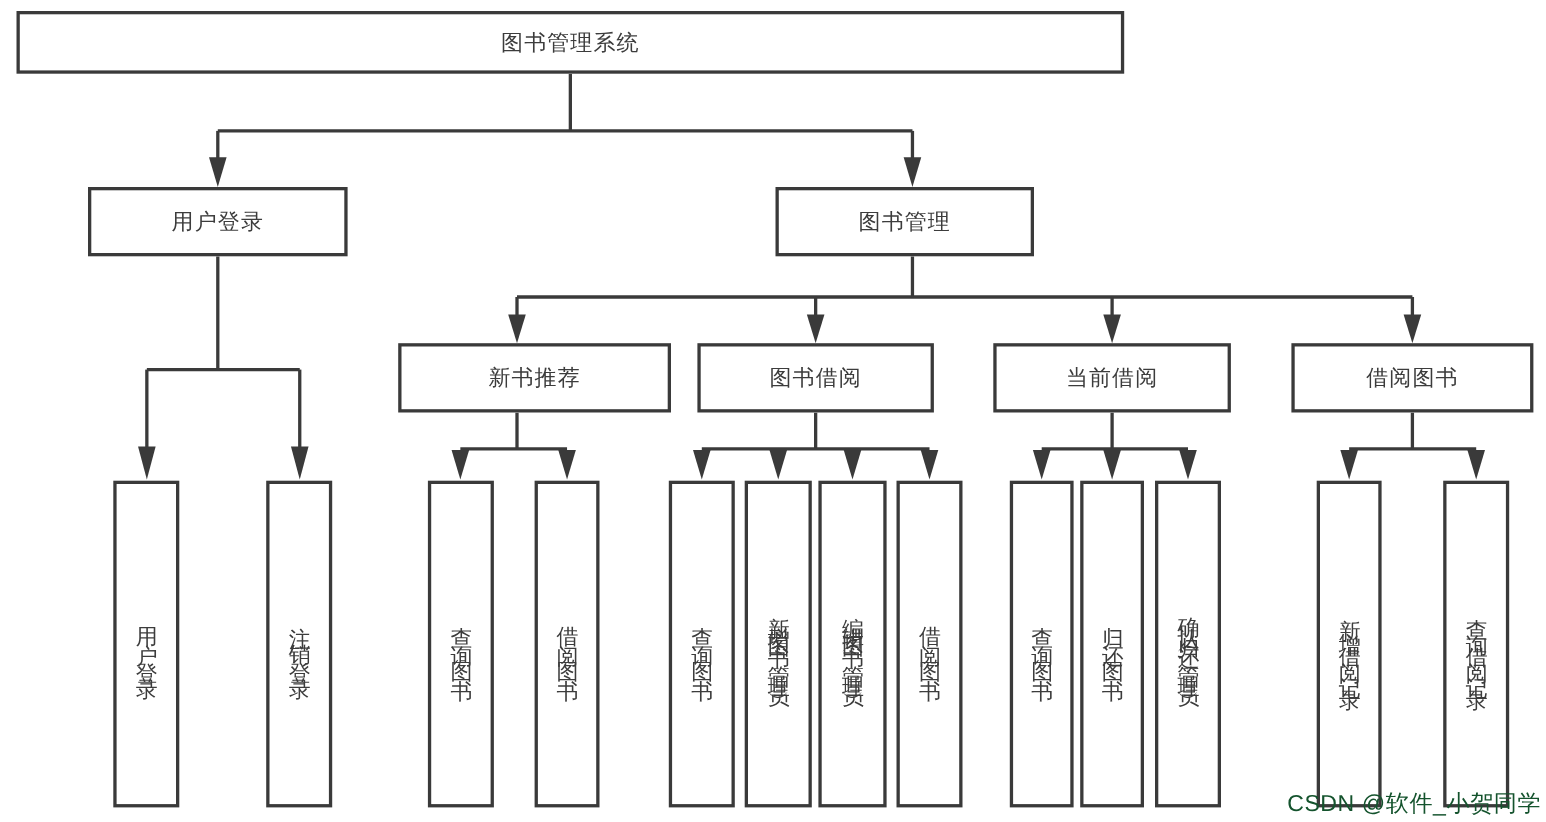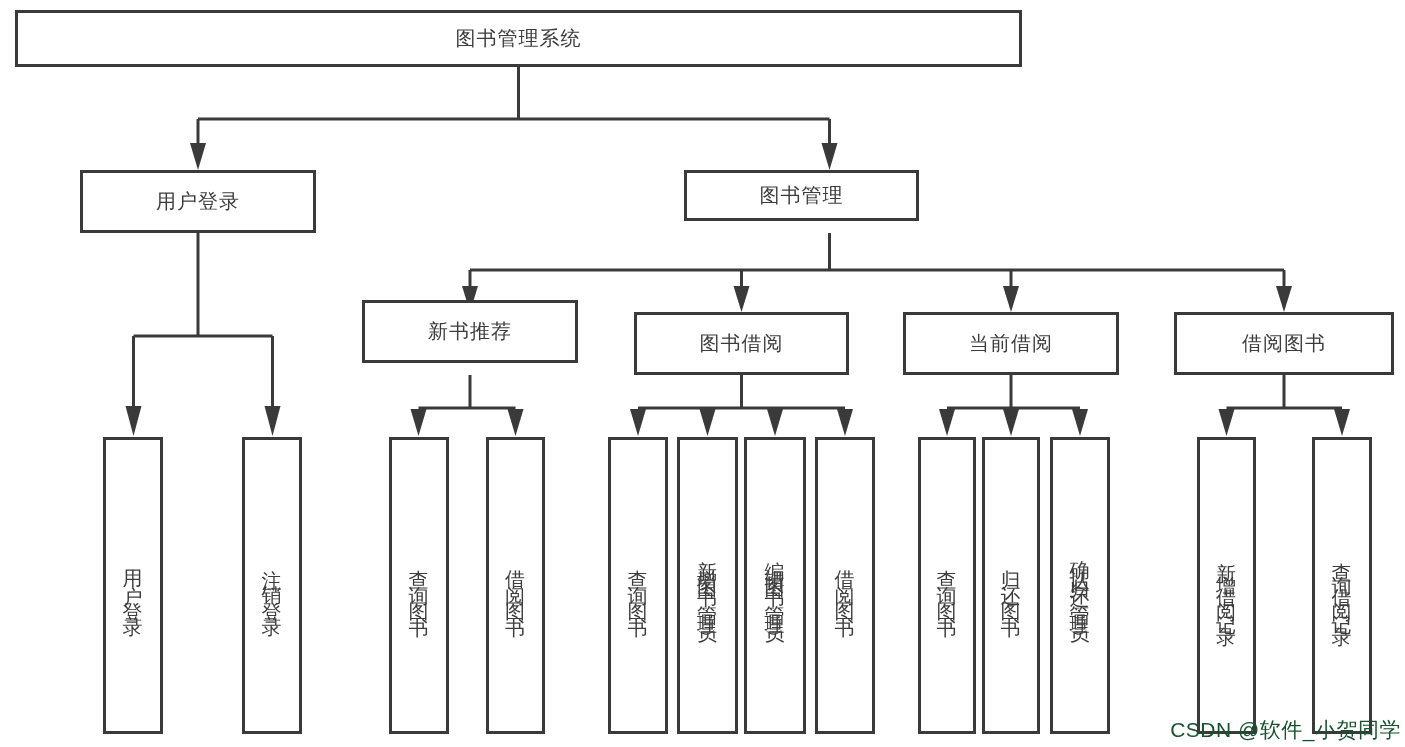--- a/index.html
+++ b/index.html
@@ -108,23 +108,23 @@
       <path d="M1284 375 L1284 408"></path>
       <path d="M1226.5 408 L1342 408"></path>
       <polygon points="1218.5,409 1234.5,409 1226.5,436" fill="#3a3a3a" stroke="none"></polygon>
       <polygon points="1334,409 1350,409 1342,436" fill="#3a3a3a" stroke="none"></polygon>
     </g>
   </svg>
 
   <div class="box" style="left:15px;top:10px;width:1007px;height:57px">图书管理系统</div>
 
   <div class="box" style="left:80px;top:170px;width:236px;height:63px">用户登录</div>
-  <div class="box" style="left:684px;top:170px;width:235px;height:51px">图书管理</div>
+  <div class="box" style="left:705px;top:170px;width:235px;height:63px">图书管理</div>
 
-  <div class="box" style="left:362px;top:300px;width:216px;height:63px">新书推荐</div>
+  <div class="box" style="left:362px;top:312px;width:248px;height:63px">新书推荐</div>
   <div class="box" style="left:903px;top:312px;width:216px;height:63px">当前借阅</div>
   <div class="box" style="left:634px;top:312px;width:215px;height:63px">图书借阅</div>
   <div class="box" style="left:1174px;top:312px;width:220px;height:63px">借阅图书</div>
 
   <div class="box leaf ls4" style="left:103px;top:437px;width:60px;height:297px">
     <span class="vtext">用户登录</span>
   </div>
   <div class="box leaf ls4" style="left:242px;top:437px;width:60px;height:297px">
     <span class="vtext">注销登录</span>
   </div>

